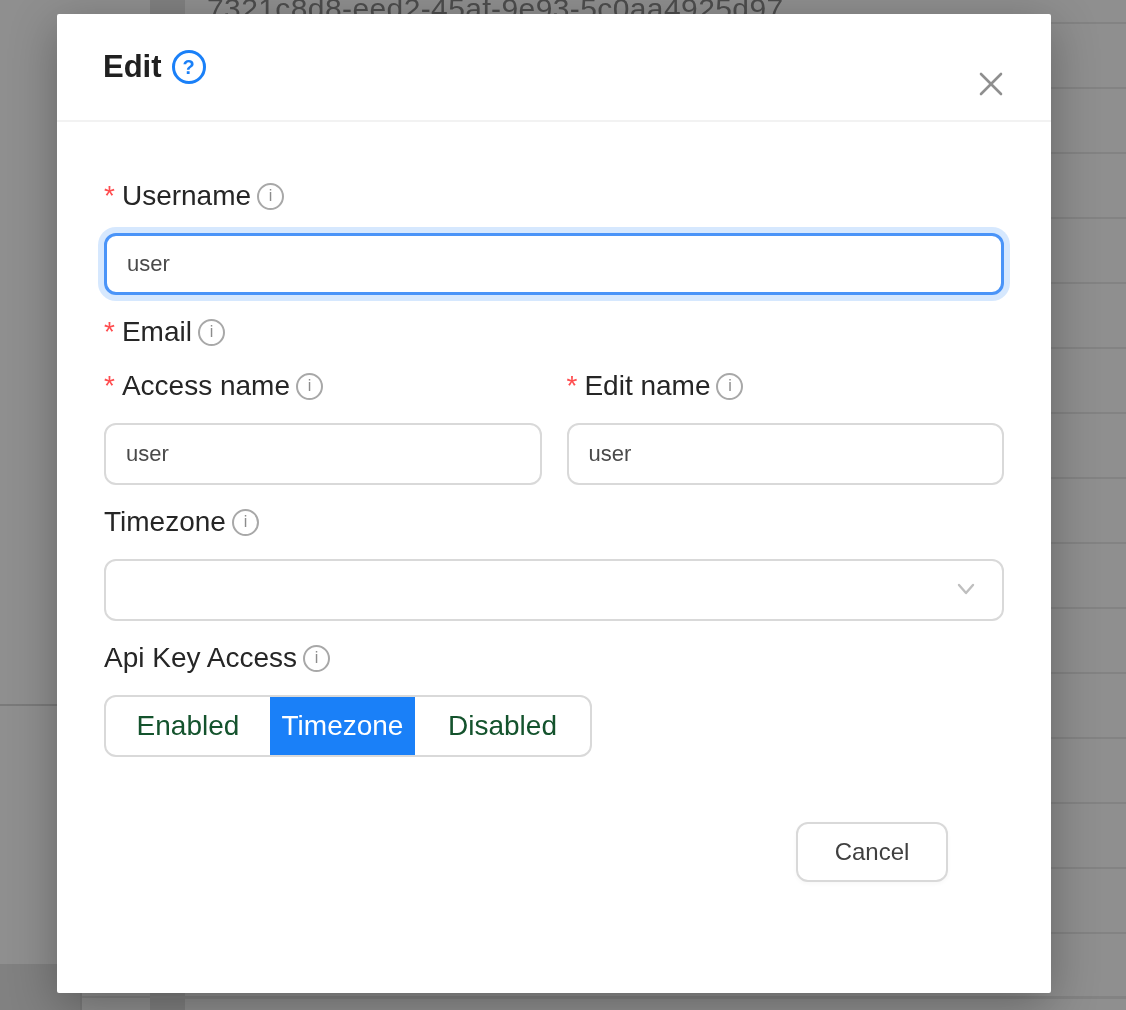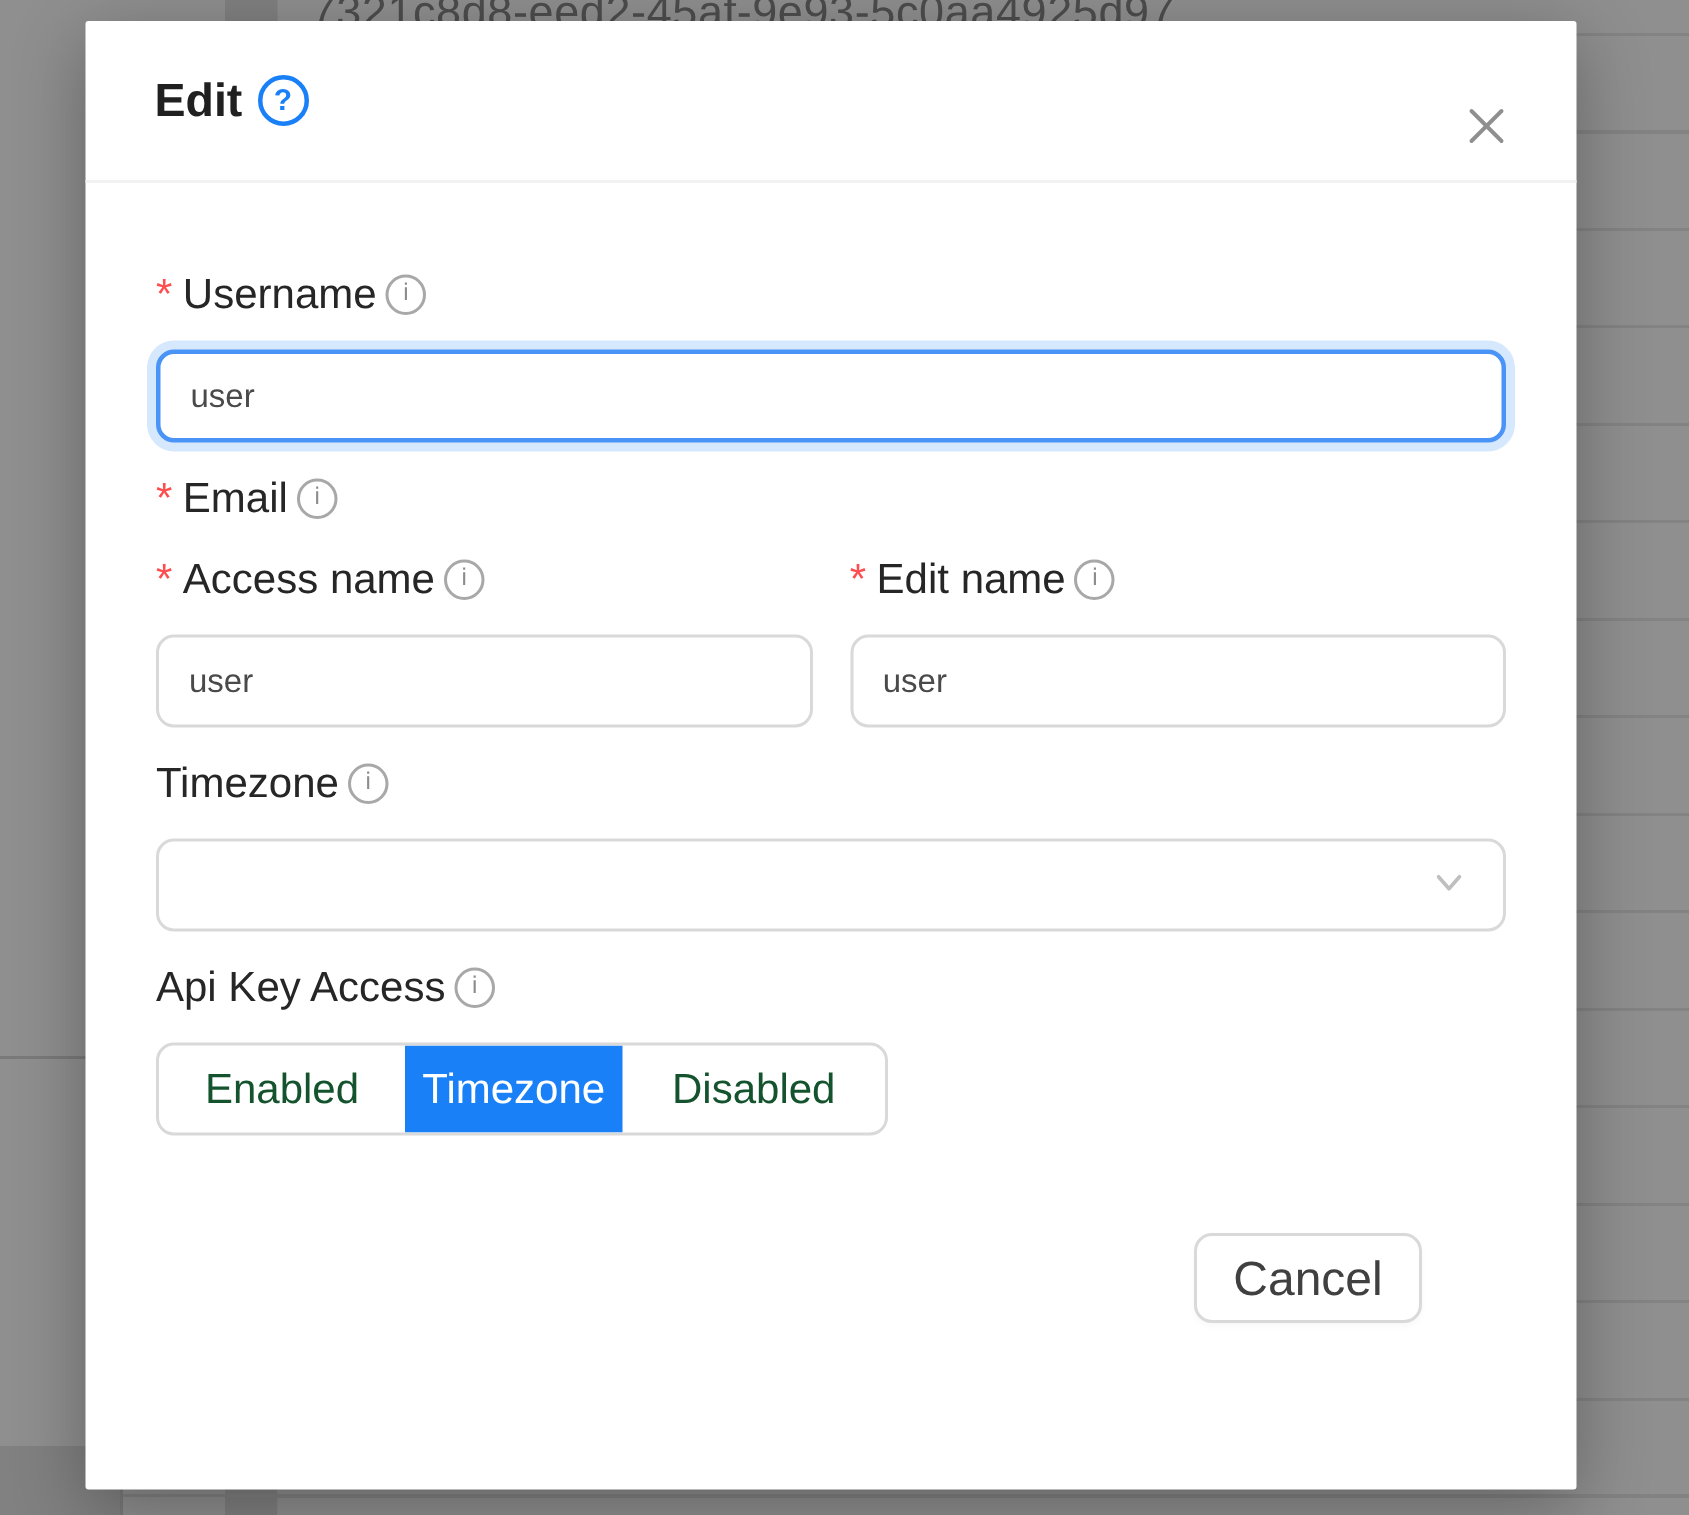--- a/index.html
+++ b/index.html
@@ -87,21 +87,21 @@
   .segment:nth-child(1) { width:164px; }
   .segment:nth-child(2) { width:145px; }
   .segment:nth-child(3) { width:175px; }
   .segment.selected { background:var(--primary,#1a80f8); color:#fff; }
 
   .modal-footer {
     display:flex; justify-content:flex-end; align-items:center;
     padding:45px 56px 0 0; gap:15px;
   }
   .btn {
-    height:60px; box-sizing:border-box; border-radius:12px; font-size:32px;
+    height:60px; box-sizing:border-box; border-radius:12px; font-size:24px;
     display:flex; align-items:center; justify-content:center; cursor:pointer; font-family:inherit;margin-left:21px;
   }
   .btn-cancel { width:152px; background:#fff; border:2px solid #d9d9d9; color:#404040; box-shadow:0 2px 4px rgba(0,0,0,0.03); }
   .btn-ok { width:100px; background:var(--primary,#1a80f8); border:none; color:#fff; box-shadow:0 3px 8px rgba(26,128,248,0.3); }
 </style>
 </head>
 <body>
 
 <div class="bg-page">
   <div class="bg-col-strip"></div>

